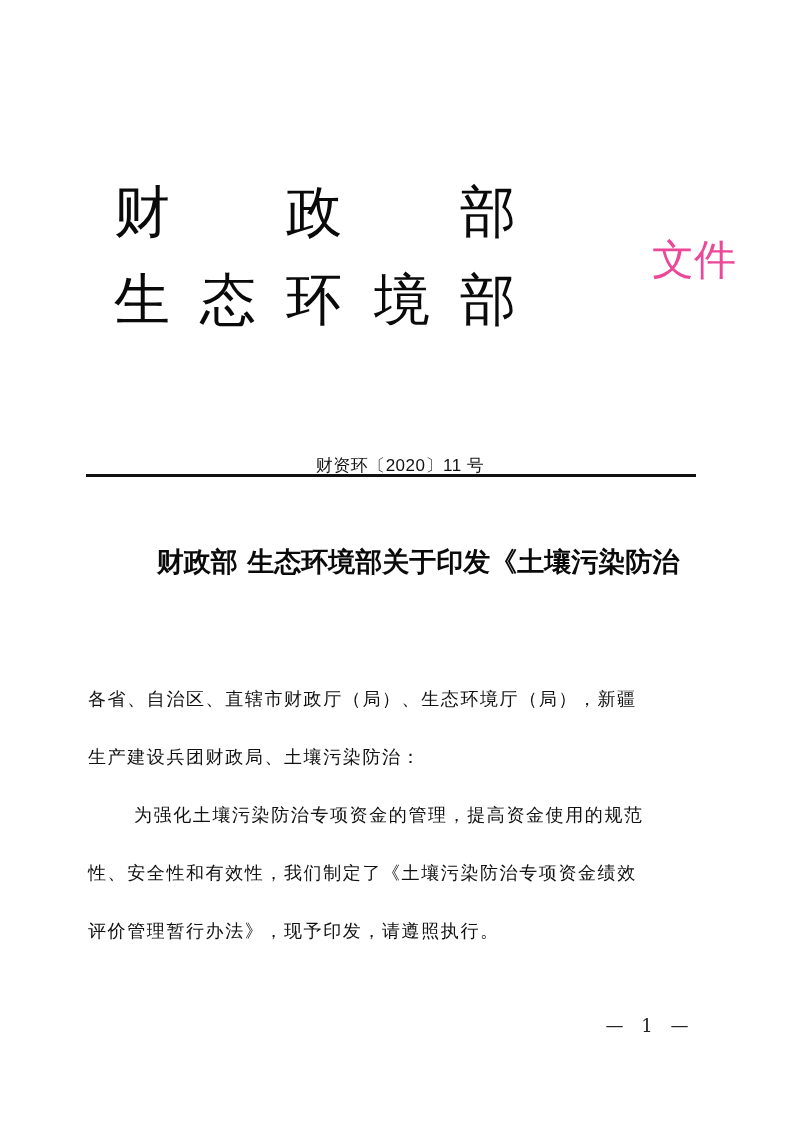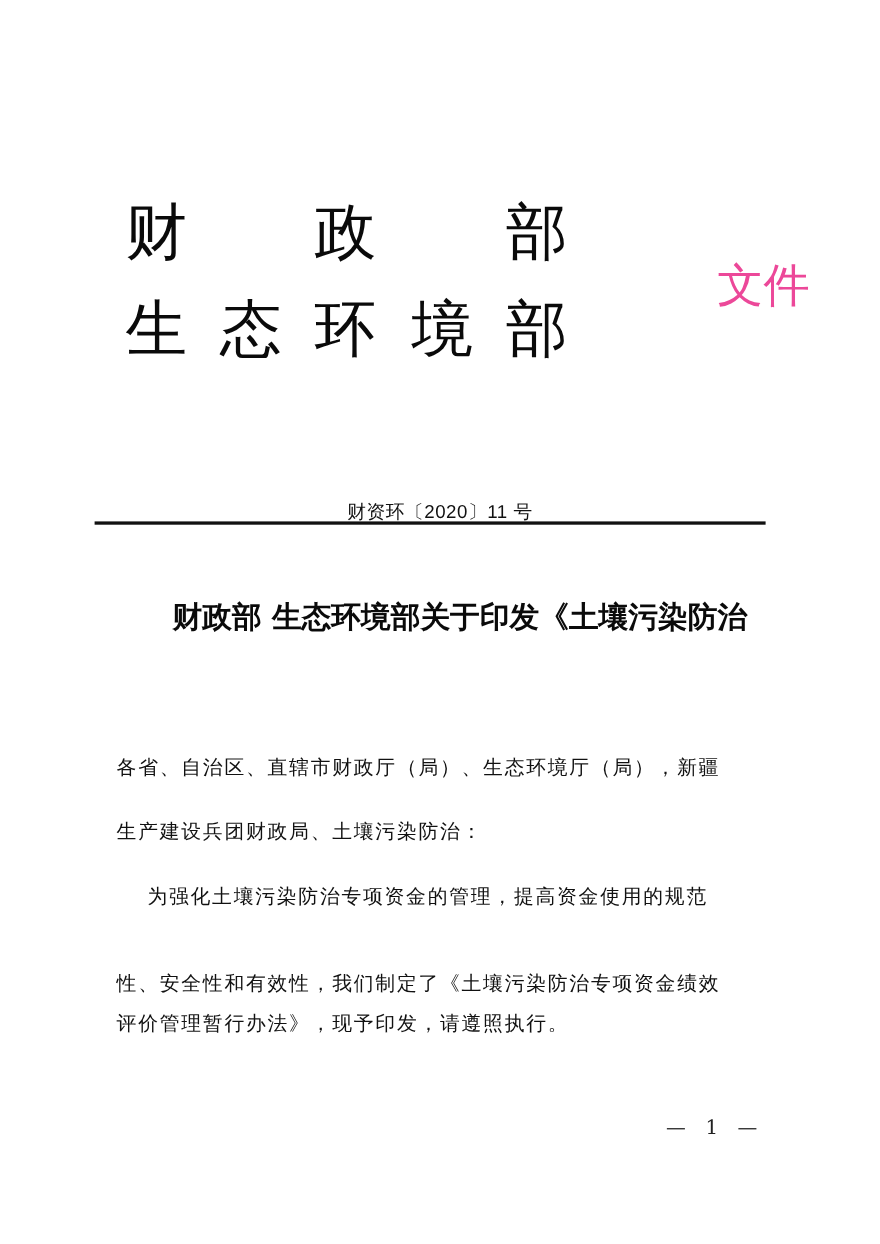--- a/index.html
+++ b/index.html
@@ -13,21 +13,21 @@
   .hdr-line2 { top: 88px; }
   .hdr-wenjian { position: absolute; left: 540px; top: 48px; font-size: 42px; line-height: 64px; color: #ec4899; white-space: nowrap; }
 
   .doc-number { position: absolute; left: 0; width: 800px; top: 437px; text-align: center; font-size: 17px; line-height: 24px; color: #111; font-family: Liberation Sans, sans-serif; letter-spacing: 0.5px; margin-top: 17px; }
   .rule { position: absolute; left: 86px; top: 474px; width: 610px; height: 3px; background: #111; }
 
   .title { position: absolute; left: 0; width: 800px; top: 540px; text-align: center; font-size: 27px; line-height: 44px; color: #0a0a0a; font-family: "DejaVu Sans", sans-serif; font-weight: 700; }
   .title .tl { display: block; white-space: nowrap; padding-left: 36px; }
 
   .body { position: absolute; left: 88px; top: 684px; width: 620px; font-family: "DejaVu Sans", sans-serif; font-size: 18px; color: #111; }
-  .body .ln { position: absolute; left: 18px; white-space: nowrap; height: 30px; line-height: 30px; letter-spacing: 1.6px; }
+  .body .ln { position: absolute; left: 0; white-space: nowrap; height: 30px; line-height: 30px; letter-spacing: 1.6px; }
 
   .page-num { position: absolute; left: 600px; top: 1014px; width: 100px; text-align: center; font-size: 18px; line-height: 24px; color: #222; font-family: "DejaVu Serif", serif; letter-spacing: 6px; }
 </style>
 </head>
 <body>
 
 <div class="page">
 
   <div class="header-block">
     <div class="hdr-line hdr-line1">
@@ -49,18 +49,18 @@
   <div class="rule"></div>
 
   <div class="title">
     <span class="tl">财政部 生态环境部关于印发《土壤污染防治</span>
   </div>
 
   <div class="body">
     <div class="ln" style="top:0px;">各省、自治区、直辖市财政厅（局）、生态环境厅（局），新疆</div>
     <div class="ln" style="top:58px;">生产建设兵团财政局、土壤污染防治：</div>
     <div class="ln" style="top:116px; left:46px;font-family:Liberation Serif, serif;">为强化土壤污染防治专项资金的管理，提高资金使用的规范</div>
-    <div class="ln" style="top:174px;margin-top:22px;">性、安全性和有效性，我们制定了《土壤污染防治专项资金绩效</div>
-    <div class="ln" style="top:232px;">评价管理暂行办法》，现予印发，请遵照执行。</div>
+    <div class="ln" style="top:174px;">性、安全性和有效性，我们制定了《土壤污染防治专项资金绩效</div>
+    <div class="ln" style="top:232px;font-family:Liberation Serif, serif;">评价管理暂行办法》，现予印发，请遵照执行。</div>
   </div>
 
   <div class="page-num">— 1 —</div>
 </div>
 
 </body></html>

